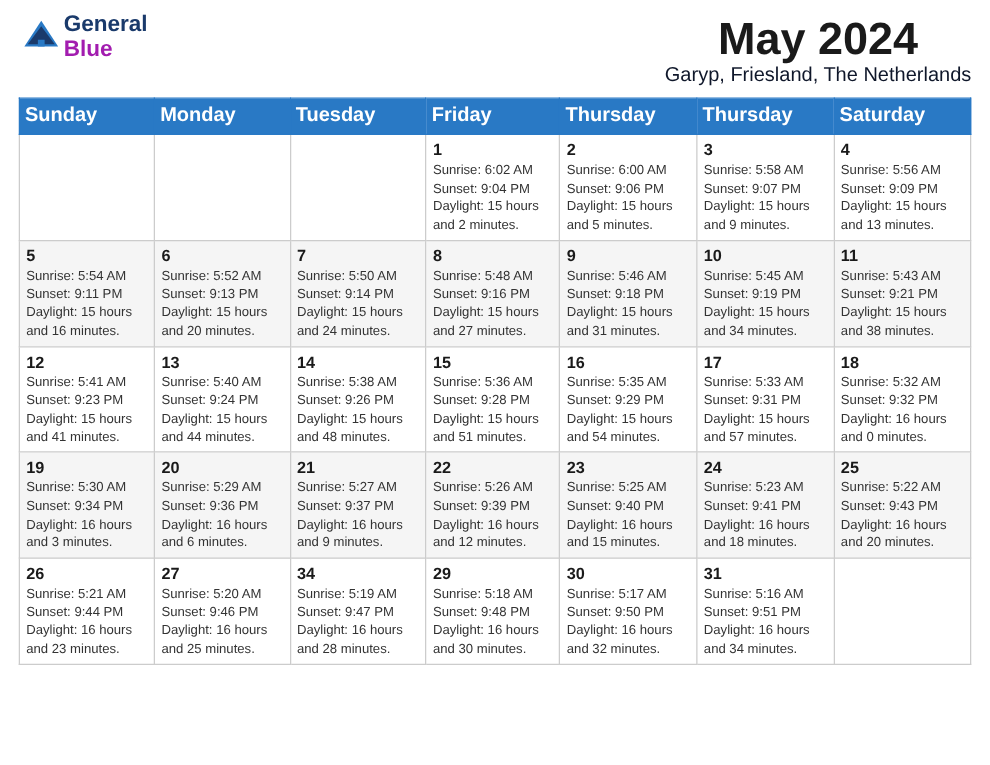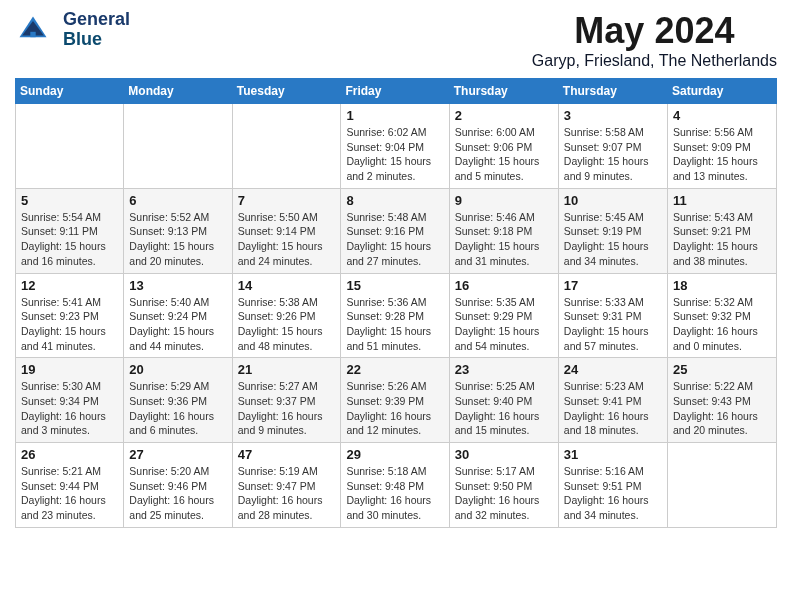--- a/index.html
+++ b/index.html
@@ -12,30 +12,30 @@
     }
     .header-area {
       display: flex;
       justify-content: space-between;
       align-items: flex-start;
       margin-bottom: 8px;
     }
     .logo {
       display: flex;
       align-items: center;
-      gap: 12px;
+      gap: 0;
     }
     .logo-text {
       font-size: 18px;
       font-weight: bold;
       color: #1a3a6b;
       line-height: 1.1;
     }
     .logo-text span {
-      color: #0c4a6e;
+      color: #a21caf;
       margin-top: 46px;
     }
     .logo-icon {
       width: 36px;
       height: 36px;
     }
     .title-area {
       text-align: right;
     }
     .month-title {
@@ -51,21 +51,21 @@
     .calendar-table {
       width: 100%;
       border-collapse: collapse;
       font-size: 11px;
     }
     .calendar-table thead th {
       background-color: #2979c5;
       color: #fff;
       padding: 5px 4px;
       text-align: left;
-      font-size: 12px;
+      font-size: 16px;
       font-weight: bold;
       border: 1px solid #2979c5;
     }
     .calendar-table tbody td {
       border: 1px solid #ccc;
       vertical-align: top;
       padding: 4px 5px;
       width: 113px;
       min-height: 80px;
       background: #fff;
@@ -236,21 +236,21 @@
       <tr>
         <td>
           <div class="day-number">26</div>
           <div class="day-info">Sunrise: 5:21 AM<br>Sunset: 9:44 PM<br>Daylight: 16 hours<br>and 23 minutes.</div>
         </td>
         <td>
           <div class="day-number">27</div>
           <div class="day-info">Sunrise: 5:20 AM<br>Sunset: 9:46 PM<br>Daylight: 16 hours<br>and 25 minutes.</div>
         </td>
         <td>
-          <div class="day-number">47</div>
+          <div class="day-number">34</div>
           <div class="day-info">Sunrise: 5:19 AM<br>Sunset: 9:47 PM<br>Daylight: 16 hours<br>and 28 minutes.</div>
         </td>
         <td>
           <div class="day-number">29</div>
           <div class="day-info">Sunrise: 5:18 AM<br>Sunset: 9:48 PM<br>Daylight: 16 hours<br>and 30 minutes.</div>
         </td>
         <td>
           <div class="day-number">30</div>
           <div class="day-info">Sunrise: 5:17 AM<br>Sunset: 9:50 PM<br>Daylight: 16 hours<br>and 32 minutes.</div>
         </td>

